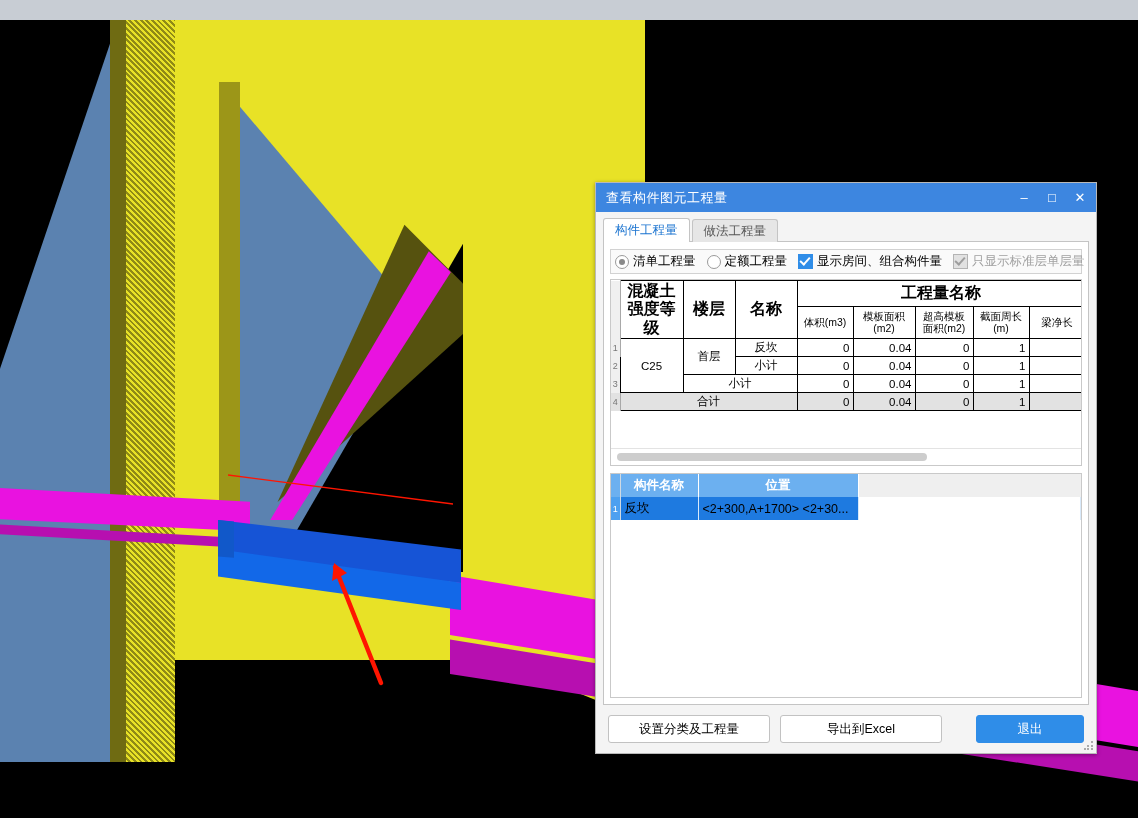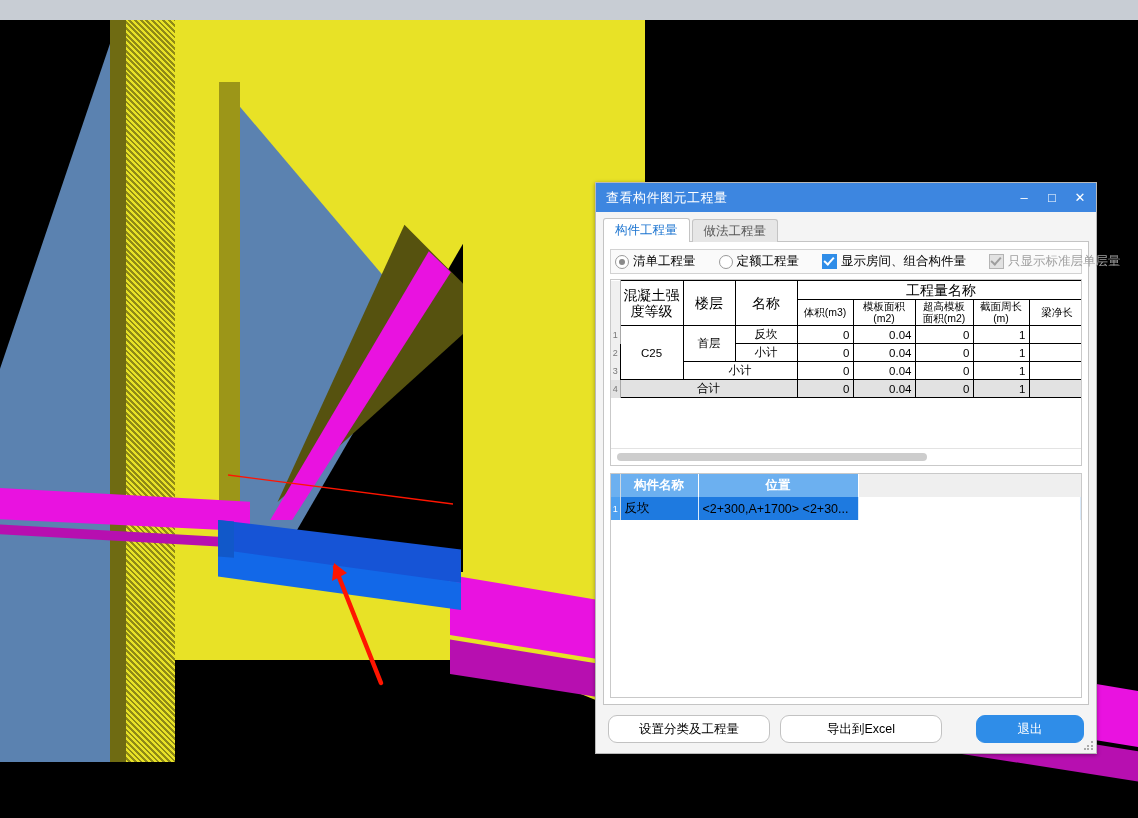--- a/index.html
+++ b/index.html
@@ -37,21 +37,21 @@
   .tab{height:22px;line-height:22px;padding:0 11px;font-size:12.5px;
        border:1px solid #c4c4c4;border-bottom:none;background:#e6e6e6;color:#555;
        border-radius:3px 3px 0 0;margin-right:2px;margin-top:33px;}
   .tab.active{background:#fff;color:#1a73d0;height:23px;line-height:23px;border-color:#c4c4c4;}
 
   #panel{flex:1;background:#fff;border:1px solid #c4c4c4;margin-top:-1px;
          padding:7px 6px 6px 6px;display:flex;flex-direction:column;min-height:0;}
 
   
   #opts{display:flex;align-items:center;border:1px solid #d2d2d2;background:#fafafa;
-        height:23px;padding:0 4px;font-size:12.5px;color:#000;flex:none;gap:12px;}
+        height:23px;padding:0 4px;font-size:12.5px;color:#000;flex:none;}
   .opt{display:flex;align-items:center;margin-right:11px;white-space:nowrap;}
   .radio{width:12px;height:12px;border-radius:50%;border:1px solid #9a9a9a;background:#fff;
          margin-right:4px;display:inline-block;position:relative;}
   .radio.on::after{content:"";position:absolute;left:3px;top:3px;width:6px;height:6px;
         border-radius:50%;background:#8a8a8a;}
   .cbox{width:13px;height:13px;border:1px solid #9a9a9a;background:#fff;margin-right:4px;
         display:inline-block;position:relative;}
   .cbox.on{background:#2f8de8;border-color:#2f8de8;}
   .cbox.on::after{content:"";position:absolute;left:3px;top:0px;width:4px;height:8px;
         border:solid #fff;border-width:0 2px 2px 0;transform:rotate(42deg);}
@@ -59,21 +59,21 @@
   .cbox.dis::after{content:"";position:absolute;left:3px;top:0px;width:4px;height:8px;
         border:solid #9e9e9e;border-width:0 2px 2px 0;transform:rotate(42deg);}
   .opt.dis{color:#a0a0a0;}
 
   
   #gridwrap{flex:none;margin-top:5px;border:1px solid #c9c9c9;background:#fff;
             height:185px;display:flex;flex-direction:column;overflow:hidden;}
   #gridscroll{flex:1;overflow:hidden;position:relative;}
   table.qt{border-collapse:collapse;table-layout:fixed;width:474px;font-size:11.5px;color:#000;}
   table.qt th,table.qt td{border:1px solid #000;padding:1px 3px;font-weight:normal;}
-  table.qt th{font-weight:normal;text-align:center;font-size:14px;line-height:1.15;}
+  table.qt th{font-weight:bold;text-align:center;font-size:16px;line-height:1.15;}
   table.qt th.sub{font-weight:normal;font-size:10.5px;line-height:1.1;}
   table.qt td.num{text-align:right;}
   table.qt td.ctr{text-align:center;}
   table.qt tr.total td{background:#e2e2e2;}
   table.qt .b{font-weight:normal;}
   .gut{width:9px;background:#f0f0f0;border:none !important;border-right:1px solid #a8a8a8 !important;
        font-size:9px;color:#777;text-align:center;padding:0 !important;}
   .gutblank{width:9px;background:#f0f0f0;border:none !important;border-right:1px solid #a8a8a8 !important;padding:0 !important;}
   #hscroll{height:16px;background:#fff;border-top:1px solid #e3e3e3;display:flex;align-items:center;padding:0 6px;}
   #hthumb{height:8px;background:#cdcdcd;border-radius:4px;width:310px;}
@@ -86,21 +86,21 @@
   table.dt th{background:#6cb0f0;color:#fff;font-weight:bold;font-size:12.5px;
               padding:3px 4px;border-right:1px solid #fff;text-align:center;}
   table.dt td{padding:3px 4px;border-right:1px solid #d8e9fa;white-space:nowrap;overflow:hidden;}
   table.dt tr.sel td{background:#1e7ae0;color:#000;}
   .dgut{width:9px;background:#eef4fb;color:#1a66c0;font-size:9px;text-align:center;padding:0 !important;border-right:1px solid #cfd9e2 !important;}
   table.dt tr.sel td.dgut{background:#4da0f0;color:#fff;}
 
   
   #footer{flex:none;height:48px;display:flex;align-items:center;padding:0 12px;gap:10px;background:#f4f4f4;}
   .btn{height:26px;min-width:132px;padding:0 14px;font-size:12.5px;background:#fff;
-       border:1px solid #c2c2c2;border-radius:9px;color:#000;display:flex;align-items:center;justify-content:center;}
+       border:1px solid #c2c2c2;border-radius:3px;color:#000;display:flex;align-items:center;justify-content:center;}
   .btn.primary{background:#2f8de8;border-color:#2f8de8;color:#fff;margin-left:auto;min-width:78px;}
   #grip{position:absolute;right:3px;bottom:3px;width:9px;height:9px;}
   #grip i{position:absolute;width:2px;height:2px;background:#aaa;}
 </style>
 </head>
 <body>
 
 <div id="viewport">
 
   <div id="topbar"></div>

